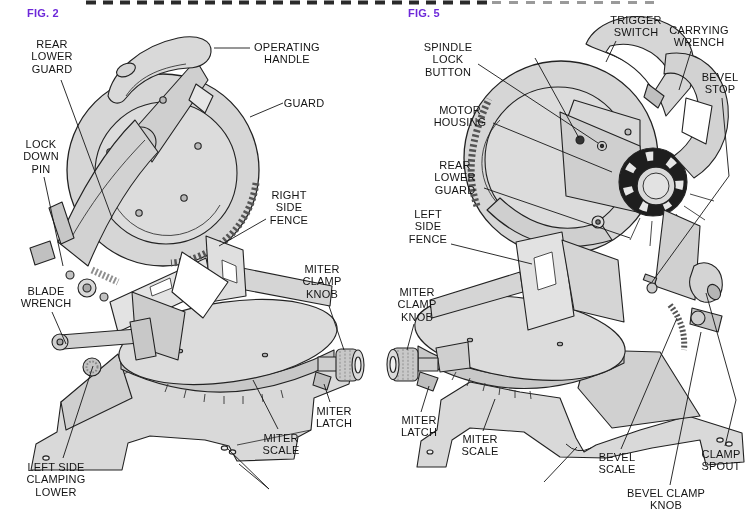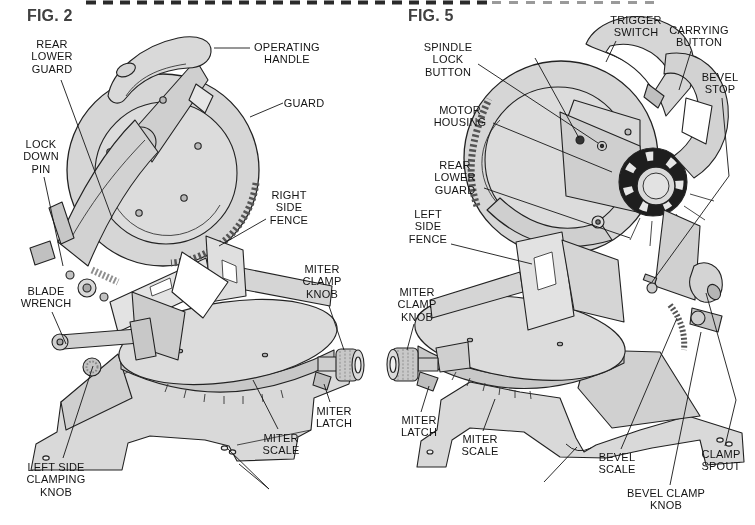--- a/index.html
+++ b/index.html
@@ -7,21 +7,21 @@
     position:relative;width:755px;height:525px;background:#ffffff;overflow:hidden;
     font-family:"Liberation Sans", sans-serif;
   }
   .stage svg{position:absolute;left:0;top:0;}
   .lbl{
     position:absolute;transform:translateX(-50%);text-align:center;
     font-size:11px;line-height:1.12;letter-spacing:.2px;color:#141414;
     white-space:pre-line;font-weight:400;
   }
   .figtitle{
-    position:absolute;font-size:16px;font-weight:bold;color:#404040;letter-spacing:.2px;
+    position:absolute;font-size:11px;font-weight:bold;color:#6d28d9;letter-spacing:.2px;
   }
 </style>
 </head>
 <body>
 
 <div class="stage">
 
   <svg width="755" height="525" viewBox="0 0 755 525">
 
     <g>
@@ -288,27 +288,27 @@
 CLAMP
 KNOB</div>
   <div class="lbl" style="left:46px;top:285px">BLADE
 WRENCH</div>
   <div class="lbl" style="left:334px;top:405px">MITER
 LATCH</div>
   <div class="lbl" style="left:281px;top:432px">MITER
 SCALE</div>
   <div class="lbl" style="left:56px;top:461px">LEFT SIDE
 CLAMPING
-KNOB</div>
+LOWER</div>
 
   <div class="figtitle" style="left:408px;top:7px">FIG. 5</div>
   <div class="lbl" style="left:636px;top:14px">TRIGGER
 SWITCH</div>
   <div class="lbl" style="left:699px;top:24px">CARRYING
-BUTTON</div>
+WRENCH</div>
   <div class="lbl" style="left:448px;top:41px">SPINDLE
 LOCK
 BUTTON</div>
   <div class="lbl" style="left:720px;top:71px">BEVEL
 STOP</div>
   <div class="lbl" style="left:460px;top:104px">MOTOR
 HOUSING</div>
   <div class="lbl" style="left:455px;top:159px">REAR
 LOWER
 GUARD</div>

